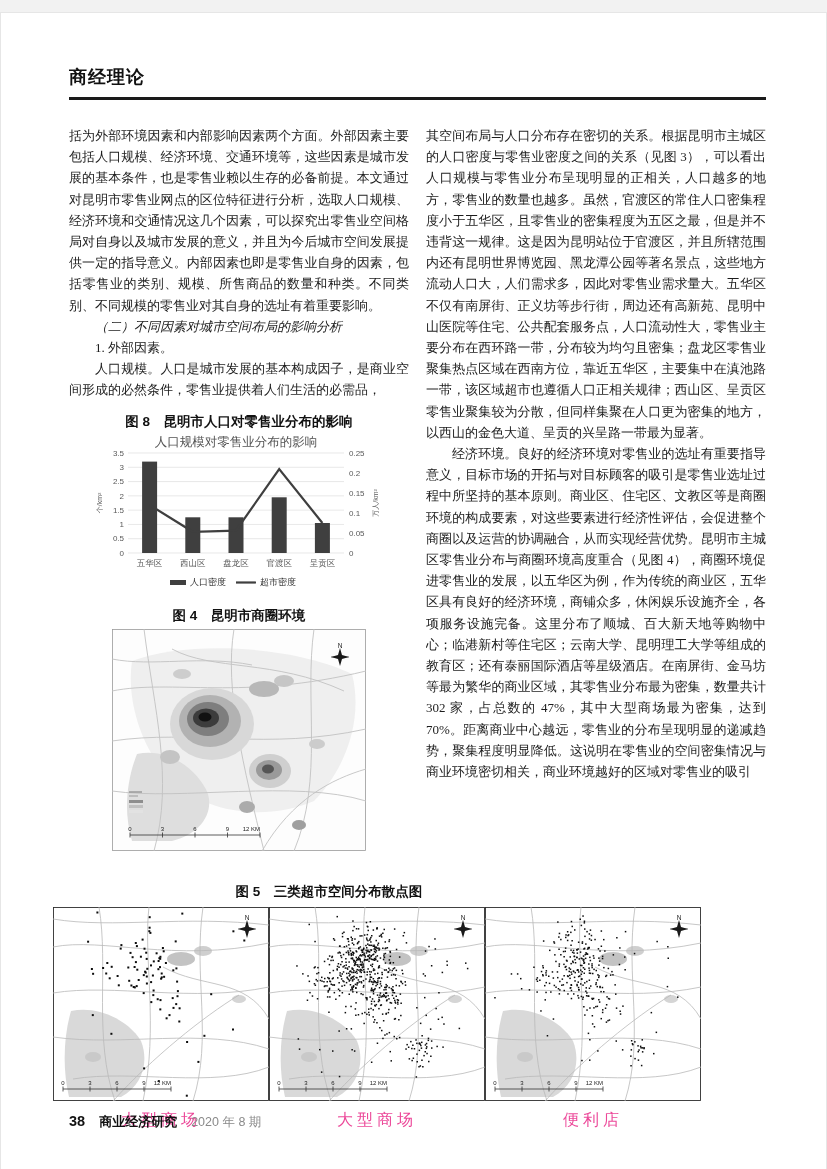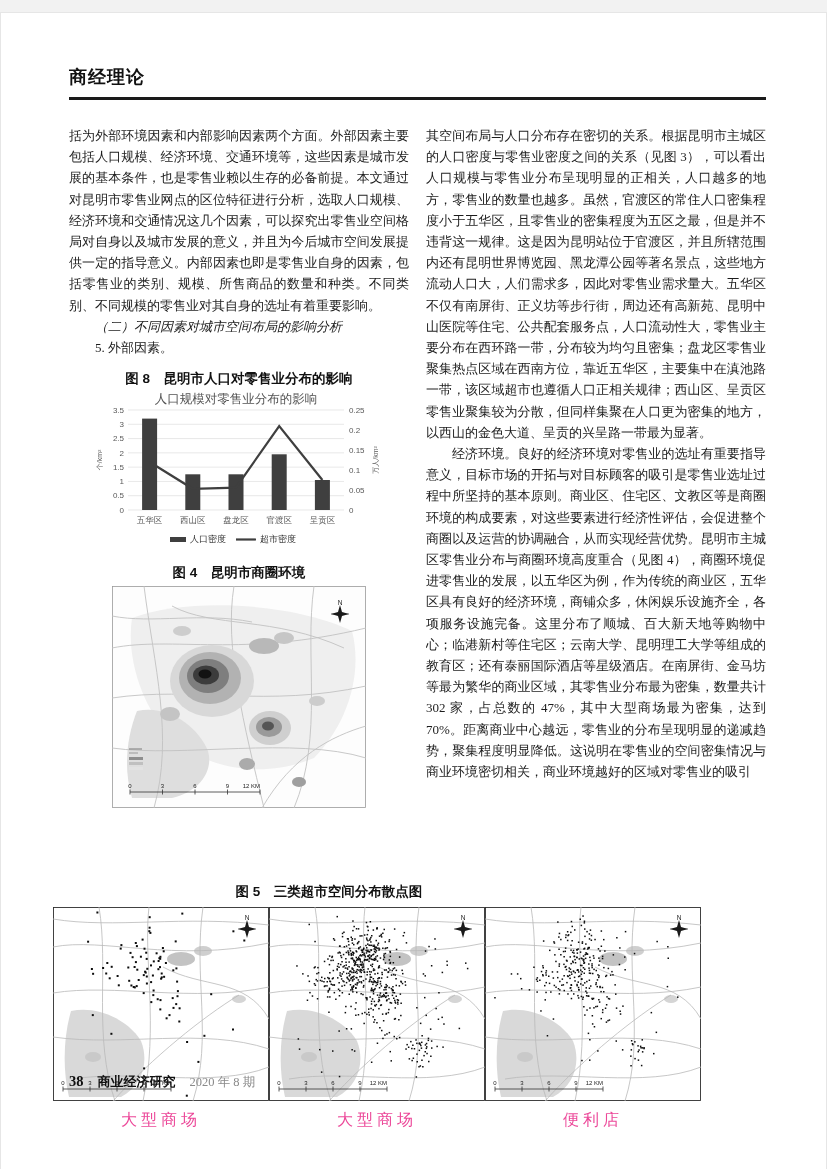--- a/index.html
+++ b/index.html
@@ -16,40 +16,41 @@
   .subhead-italic{font-style:italic;text-indent:2em;}
   .fig-caption{margin-top:12px;margin-bottom:4px;text-align:center;
                font-family:"Liberation Sans","DejaVu Sans",sans-serif;font-weight:bold;
                font-size:13.5px;color:#111;}
   .chart{width:290px;margin:2px auto 0;}
   .map4{width:254px;margin:4px auto 0;}
   .fig5{position:absolute;left:52px;top:858px;width:552px;}
   .maps-row{display:flex;justify-content:space-between;margin-top:6px;}
   .map-wrap{width:216px;}
   .map-label{margin-top:5px;text-align:center;font-size:16px;letter-spacing:4px;color:#ec4899;}
-  .footer{position:absolute;left:68px;top:1060px;display:flex;align-items:baseline;gap:14px;
-          font-family:Liberation Serif, serif;}
+  .footer{position:absolute;left:68px;top:1100px;display:flex;align-items:baseline;gap:14px;
+          font-family:Liberation Sans, sans-serif;}
   .pagenum{font-weight:bold;font-size:14.5px;color:#111;}
   .journal{font-weight:bold;font-size:13px;color:#111;}
   .issue{font-size:12.5px;color:#8a8a8a;}
   svg text{font-family:"Liberation Sans","DejaVu Sans",sans-serif;}
 </style>
 </head>
 <body>
 
 <div class="page">
 
   <div class="header">商经理论</div>
   <div class="header-rule"></div>
 
   <div class="columns">
     <div class="col">
       <p class="body-text">括为外部环境因素和内部影响因素两个方面。外部因素主要包括人口规模、经济环境、交通环境等，这些因素是城市发展的基本条件，也是零售业赖以生存的必备前提。本文通过对昆明市零售业网点的区位特征进行分析，选取人口规模、经济环境和交通情况这几个因素，可以探究出零售业空间格局对自身以及城市发展的意义，并且为今后城市空间发展提供一定的指导意义。内部因素也即是零售业自身的因素，包括零售业的类别、规模、所售商品的数量和种类。不同类别、不同规模的零售业对其自身的选址有着重要影响。</p>
       <p class="body-text subhead-italic">（二）不同因素对城市空间布局的影响分析</p>
-      <p class="body-text indent">5. 外部因素。</p>
+      <p class="body-text indent">1. 外部因素。</p>
+      <p class="body-text indent">人口规模。人口是城市发展的基本构成因子，是商业空间形成的必然条件，零售业提供着人们生活的必需品，</p>
       <div class="fig-caption">图 8　昆明市人口对零售业分布的影响</div>
       <div class="chart" id="chart3"><svg width="290" height="156" viewBox="0 0 290 156">
             <rect x="0" y="0" width="290" height="156" fill="#fff"></rect>
             <line x1="34" y1="118" x2="250" y2="118" stroke="#d9d9d9" stroke-width="0.6"></line>
             <text x="30" y="120.7" font-size="8" fill="#595959" text-anchor="end">0</text>
             <line x1="34" y1="103.71428571428572" x2="250" y2="103.71428571428572" stroke="#d9d9d9" stroke-width="0.6"></line>
             <text x="30" y="106.41428571428573" font-size="8" fill="#595959" text-anchor="end">0.5</text>
             <line x1="34" y1="89.42857142857143" x2="250" y2="89.42857142857143" stroke="#d9d9d9" stroke-width="0.6"></line>
             <text x="30" y="92.12857142857143" font-size="8" fill="#595959" text-anchor="end">1</text>
             <line x1="34" y1="75.14285714285714" x2="250" y2="75.14285714285714" stroke="#d9d9d9" stroke-width="0.6"></line>

